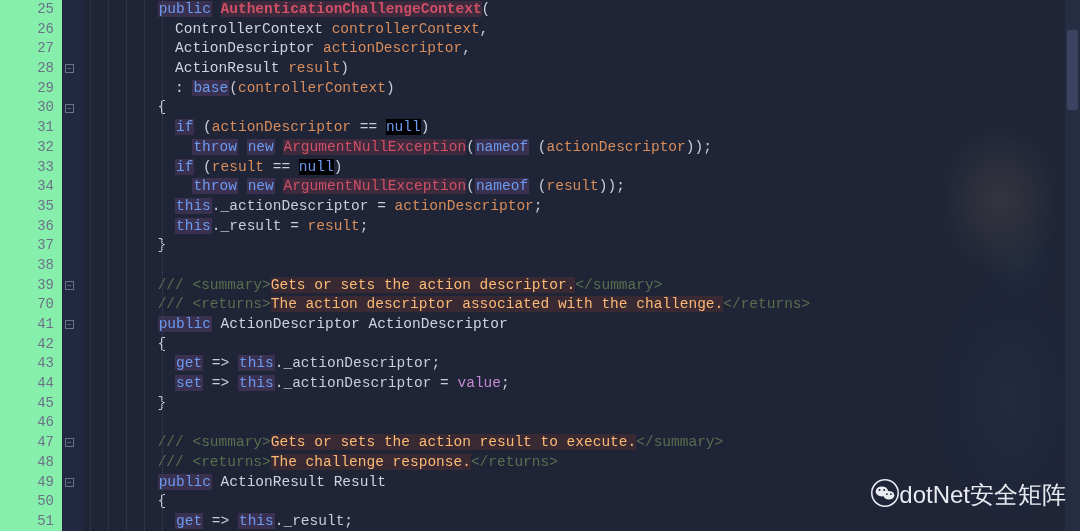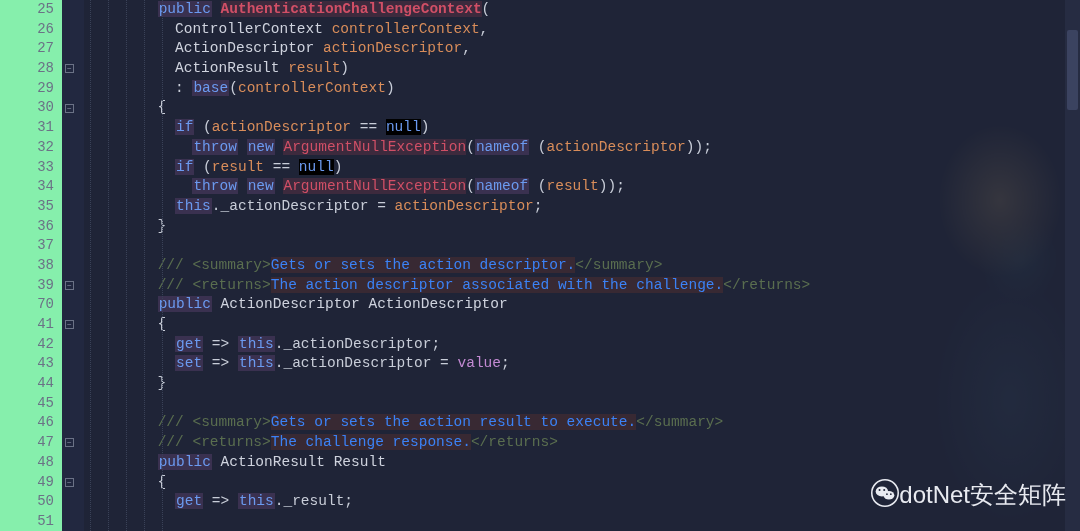--- a/index.html
+++ b/index.html
@@ -69,21 +69,21 @@
   }               
   .kw-hl   { color: #6b9af0; background:#3a3150; padding:0 1px;}
   .null    { color: #6b9af0; background:#000000; }
   .type    { color: #cfd3de; }
   .param   { color: #d98d5a; }               
   .punc    { color: #c8cdd8; }
   .cname   { color: #d04f66; background:#3d2a3d; font-weight:bold; }   
   .err     { color: #d04f66; background:#3d2a3d; }
   .doccmt  { color: #5a6e4f; }               
   .doctag  { color: #5a6e4f; }               
-  .docred  { color: #3b82f6; background:#382933; }          
+  .docred  { color: #fdba74; background:#382933; }          
   .val     { color:#c38ad3; }
 
   
   .watermark {
     position: absolute;
     right: 14px;
     bottom: 20px;
     display: flex;
     align-items: flex-start;
     color: #e8eaf0;
@@ -177,20 +177,21 @@
       <div class="line"><span class="punc">          </span><span class="type">ControllerContext </span><span class="param">controllerContext</span><span class="punc">,</span></div>
       <div class="line"><span class="punc">          </span><span class="type">ActionDescriptor </span><span class="param">actionDescriptor</span><span class="punc">,</span></div>
       <div class="line"><span class="punc">          </span><span class="type">ActionResult </span><span class="param">result</span><span class="punc">)</span></div>
       <div class="line"><span class="punc">          : </span><span class="kw-hl">base</span><span class="punc">(</span><span class="param">controllerContext</span><span class="punc">)</span></div>
       <div class="line"><span class="punc">        {</span></div>
       <div class="line"><span class="punc">          </span><span class="kw-hl">if</span><span class="punc"> (</span><span class="param">actionDescriptor</span><span class="punc"> == </span><span class="null">null</span><span class="punc">)</span></div>
       <div class="line"><span class="punc">            </span><span class="kw-hl">throw</span><span class="punc"> </span><span class="kw-hl">new</span><span class="punc"> </span><span class="err">ArgumentNullException</span><span class="punc">(</span><span class="kw-hl">nameof</span><span class="punc"> (</span><span class="param">actionDescriptor</span><span class="punc">));</span></div>
       <div class="line"><span class="punc">          </span><span class="kw-hl">if</span><span class="punc"> (</span><span class="param">result</span><span class="punc"> == </span><span class="null">null</span><span class="punc">)</span></div>
       <div class="line"><span class="punc">            </span><span class="kw-hl">throw</span><span class="punc"> </span><span class="kw-hl">new</span><span class="punc"> </span><span class="err">ArgumentNullException</span><span class="punc">(</span><span class="kw-hl">nameof</span><span class="punc"> (</span><span class="param">result</span><span class="punc">));</span></div>
       <div class="line"><span class="punc">          </span><span class="kw-hl">this</span><span class="punc">._actionDescriptor = </span><span class="param">actionDescriptor</span><span class="punc">;</span></div>
+      <div class="line"><span class="punc">          </span><span class="kw-hl">this</span><span class="punc">._result = </span><span class="param">result</span><span class="punc">;</span></div>
       <div class="line"><span class="punc">        }</span></div>
       <div class="line"><span class="punc"> </span></div>
       <div class="line"><span class="punc">        </span><span class="doccmt">///</span><span class="punc"> </span><span class="doctag">&lt;summary&gt;</span><span class="docred">Gets or sets the action descriptor.</span><span class="doctag">&lt;/summary&gt;</span></div>
       <div class="line"><span class="punc">        </span><span class="doccmt">///</span><span class="punc"> </span><span class="doctag">&lt;returns&gt;</span><span class="docred">The action descriptor associated with the challenge.</span><span class="doctag">&lt;/returns&gt;</span></div>
       <div class="line"><span class="punc">        </span><span class="kw-hl">public</span><span class="punc"> </span><span class="type">ActionDescriptor ActionDescriptor</span></div>
       <div class="line"><span class="punc">        {</span></div>
       <div class="line"><span class="punc">          </span><span class="kw-hl">get</span><span class="punc"> =&gt; </span><span class="kw-hl">this</span><span class="punc">._actionDescriptor;</span></div>
       <div class="line"><span class="punc">          </span><span class="kw-hl">set</span><span class="punc"> =&gt; </span><span class="kw-hl">this</span><span class="punc">._actionDescriptor = </span><span class="val">value</span><span class="punc">;</span></div>
       <div class="line"><span class="punc">        }</span></div>
       <div class="line"><span class="punc"> </span></div>

